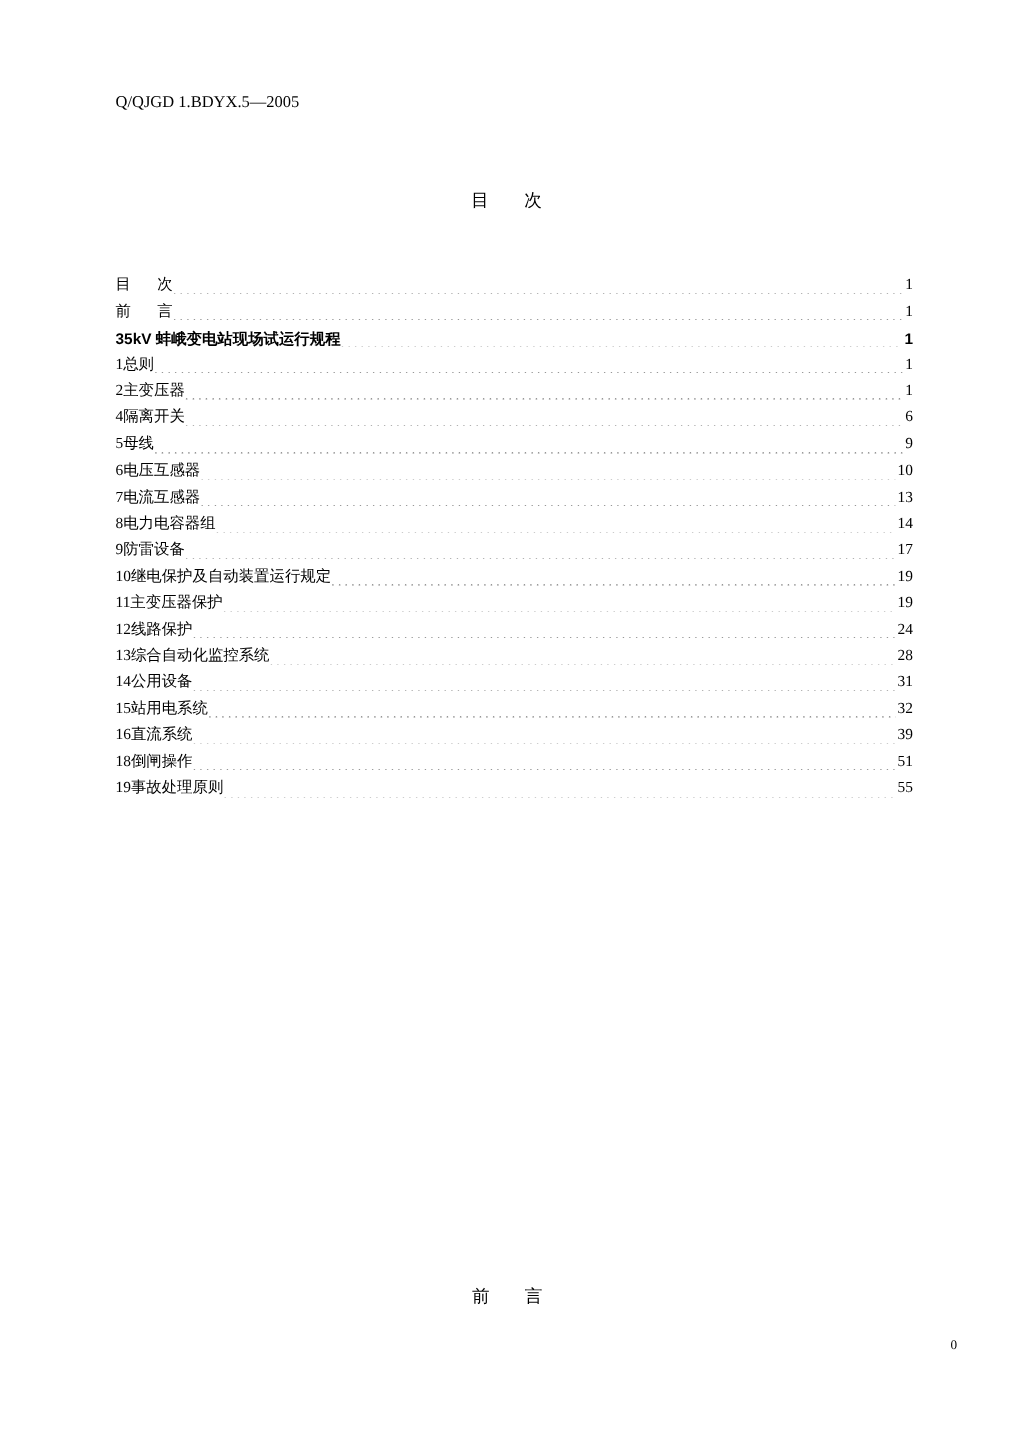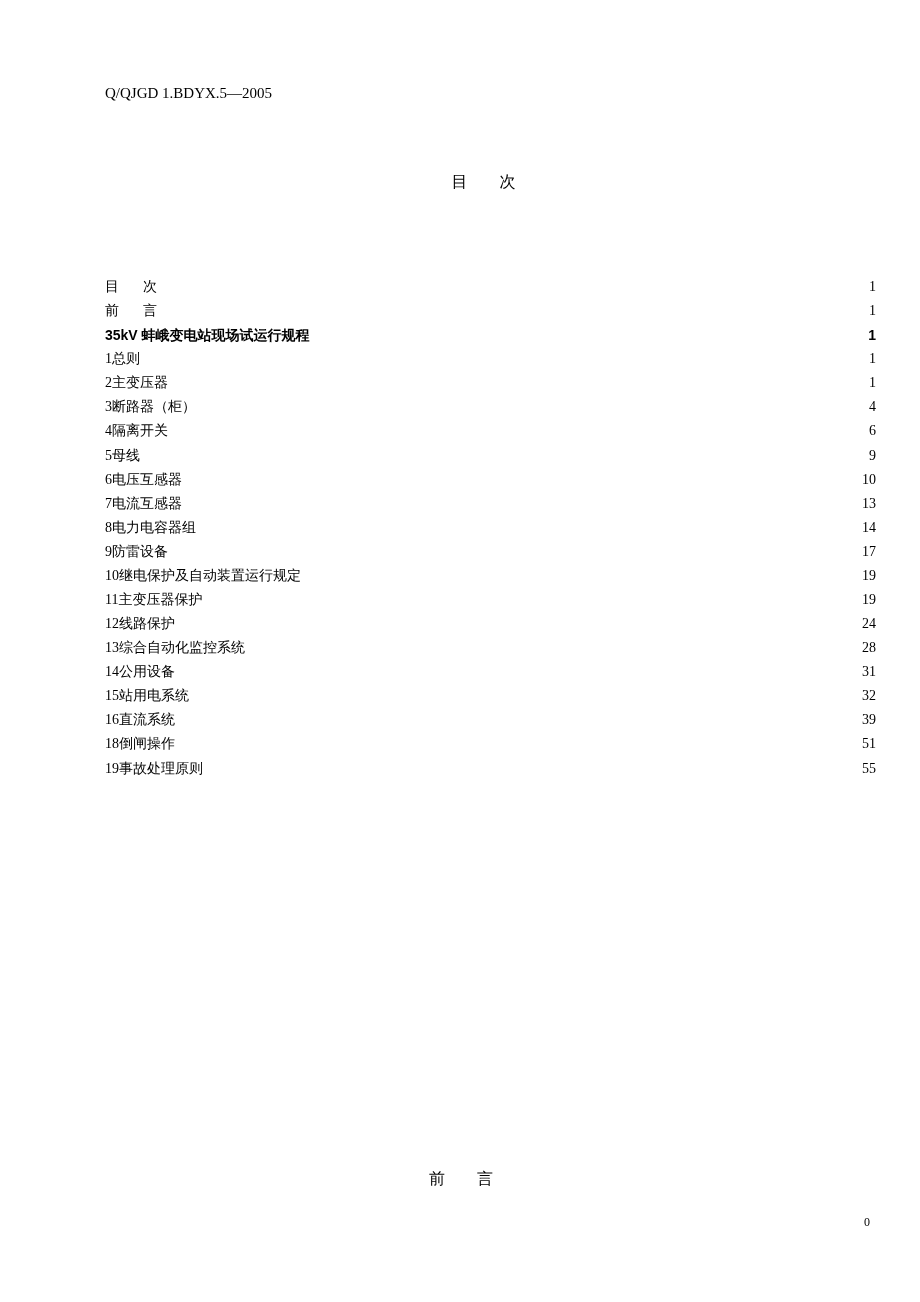--- a/index.html
+++ b/index.html
@@ -8,32 +8,32 @@
       box-sizing: border-box;
     }
     body {
       background: #ffffff;
       font-family: "SimSun", "宋体", serif;
       width: 920px;
       height: 1302px;
       position: relative;
     }
     .page {
-      padding: 85px 44px 40px 105px;
+      padding: 85px 90px 40px 105px;
     }
     .header-code {
       font-size: 15px;
       color: #000;
       margin-bottom: 70px;
     }
     .title {
       text-align: center;
       font-size: 16px;
       color: #000;
-      margin-bottom: 82px;
+      margin-bottom: 55px;
       letter-spacing: 14px;
     }
     .toc {
       font-size: 14px;
       color: #000;
     }
     .toc-row {
       display: flex;
       align-items: center;
       white-space: nowrap;
@@ -117,25 +117,20 @@
         <span class="toc-label"><span class="toc-prefix">1 </span><span class="toc-text">总则</span></span>
         <span class="toc-dots"></span>
         <span class="toc-page">1</span>
       </div>
       <div class="toc-row">
         <span class="toc-label"><span class="toc-prefix">2 </span><span class="toc-text">主变压器</span></span>
         <span class="toc-dots"></span>
         <span class="toc-page">1</span>
       </div>
       <div class="toc-row">
-        <span class="toc-label"><span class="toc-prefix">3 </span><span class="toc-text">断路器（柜）</span></span>
-        <span class="toc-dots"></span>
-        <span class="toc-page">4</span>
-      </div>
-      <div class="toc-row">
         <span class="toc-label"><span class="toc-prefix">4 </span><span class="toc-text">隔离开关</span></span>
         <span class="toc-dots"></span>
         <span class="toc-page">6</span>
       </div>
       <div class="toc-row">
         <span class="toc-label"><span class="toc-prefix">5 </span><span class="toc-text">母线</span></span>
         <span class="toc-dots"></span>
         <span class="toc-page">9</span>
       </div>
       <div class="toc-row">

